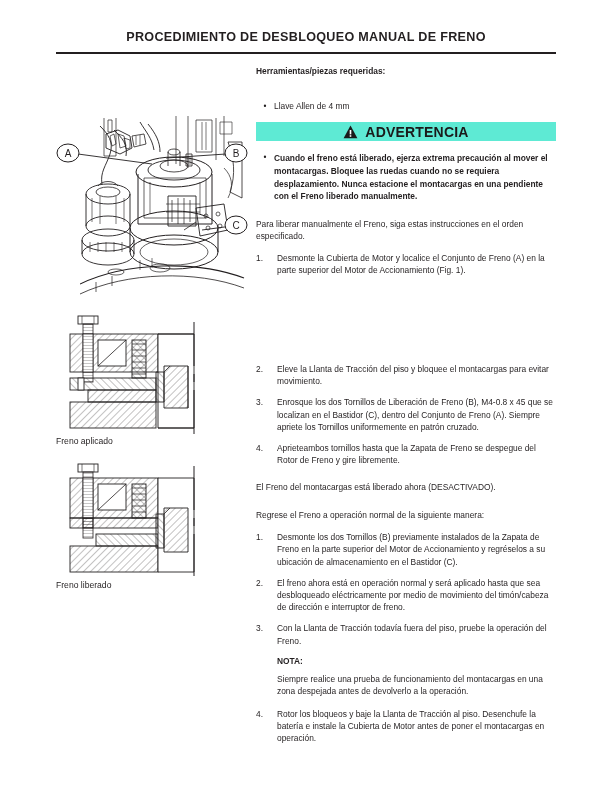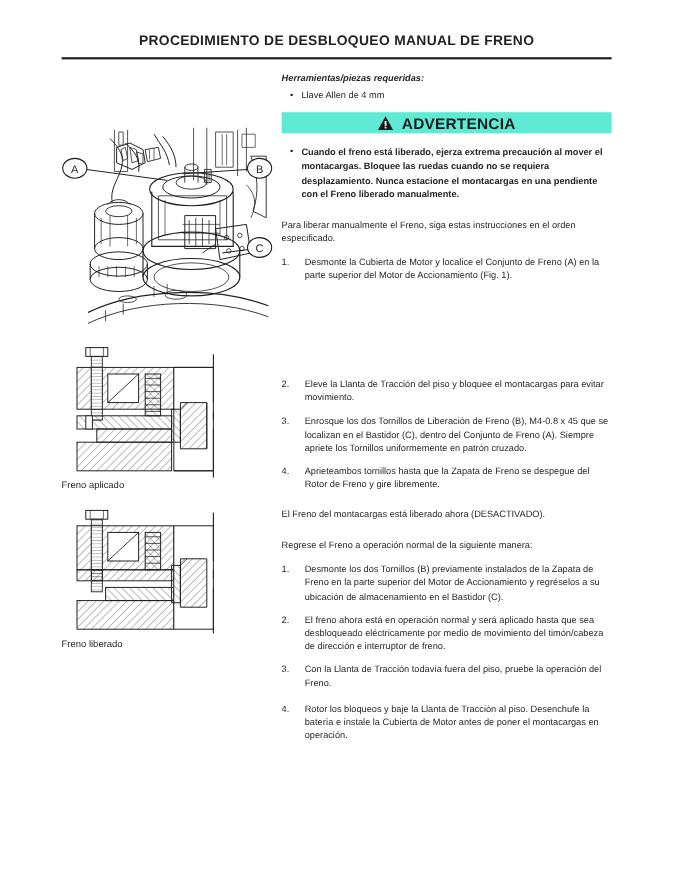--- a/index.html
+++ b/index.html
@@ -45,23 +45,22 @@
     position: absolute;
     left: 256px;
     top: 66px;
     width: 300px;
   }
 
   
   .lead-bold {
     font-size: 8.4px;
     font-weight: bold;
-    margin: 0 0 4px 0;
+    margin: 0 0 24px 0;
     line-height: 1.25;
-    font-style: italic;
   }
   .bullet-row {
     display: flex;
     margin: 0 0 10px 0;
   }
   .bullet-dot {
     width: 18px;
     flex: 0 0 18px;
     text-align: center;
     font-size: 8.4px;
@@ -458,20 +457,24 @@
     <div class="step">
       <div class="step-num">2.</div>
       <div class="step-body">El freno ahora está en operación normal y será aplicado hasta que sea desbloqueado eléctricamente por medio de movimiento del timón/cabeza de dirección e interruptor de freno.</div>
     </div>
 
     <div class="step">
       <div class="step-num">3.</div>
       <div class="step-body">Con la Llanta de Tracción todavía fuera del piso, pruebe la operación del Freno.</div>
     </div>
 
+    <div class="note-block">
+      <div class="note-label">NOTA:</div>
+      <div class="note-text">Siempre realice una prueba de funcionamiento del montacargas en una zona despejada antes de devolverlo a la operación.</div>
+    </div>
 
     <div class="step" style="margin-top:11px;">
       <div class="step-num">4.</div>
       <div class="step-body">Rotor los bloqueos y baje la Llanta de Tracción al piso. Desenchufe la batería e instale la Cubierta de Motor antes de poner el montacargas en operación.</div>
     </div>
 
   </div>
 
 
 </div>

